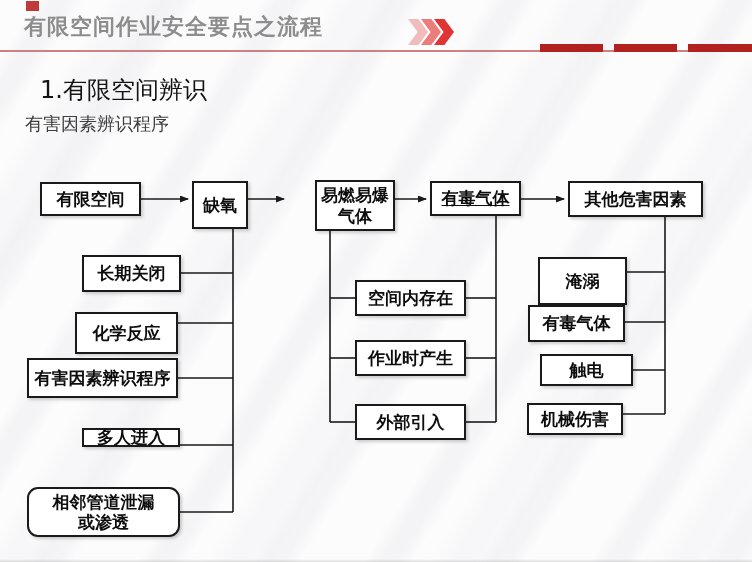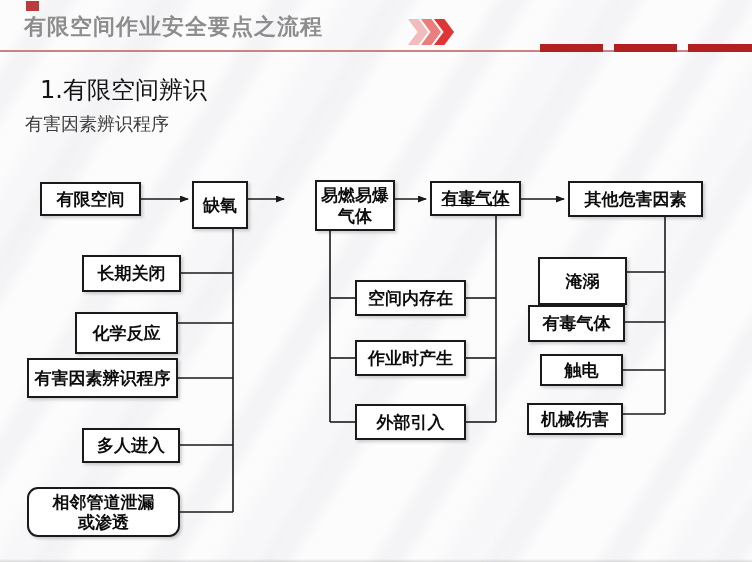--- a/index.html
+++ b/index.html
@@ -61,30 +61,30 @@
   
   .n-a{left:40px; top:182px;width:101px;height:34px;}
   .n-b{left:192px;top:181px;width:56px; height:48px;}
   .n-c{left:276px;top:180px;width:80px; height:51px;margin-left:39px;}
   .n-d{left:430px;top:181px;width:91px; height:35px;text-decoration:underline;}
   .n-e{left:568px;top:181px;width:135px;height:36px;}
   
   .n-l1{left:82px;top:255px;width:99px; height:37px;}
   .n-l2{left:75px;top:312px;width:103px;height:42px;}
   .n-l3{left:27px;top:358px;width:151px;height:40px;}
-  .n-l4{left:82px;top:428px;width:98px; height:35px;}
+  .n-l4{left:82px;top:428px;width:98px; height:19px;}
   .n-l5{left:27px;top:487px;width:153px;height:50px;border-radius:11px;}
   
   .n-m1{left:355px;top:280px;width:111px;height:36px;}
   .n-m2{left:355px;top:340px;width:111px;height:36px;}
   .n-m3{left:355px;top:404px;width:111px;height:36px;text-align:center;}
   
   .n-r1{left:538px;top:257px;width:89px;height:48px;}
   .n-r2{left:528px;top:305px;width:97px;height:37px;}
-  .n-r3{left:540px;top:354px;width:83px;height:32px;}
+  .n-r3{left:540px;top:354px;width:93px;height:32px;}
   .n-r4{left:527px;top:403px;width:96px;height:32px;}
 </style>
 </head>
 <body>
 
 <div class="slide">
 
   <div class="corner-square"></div>
   <div class="header-title">有限空间作业安全要点之流程</div>
   <div class="chevrons">

